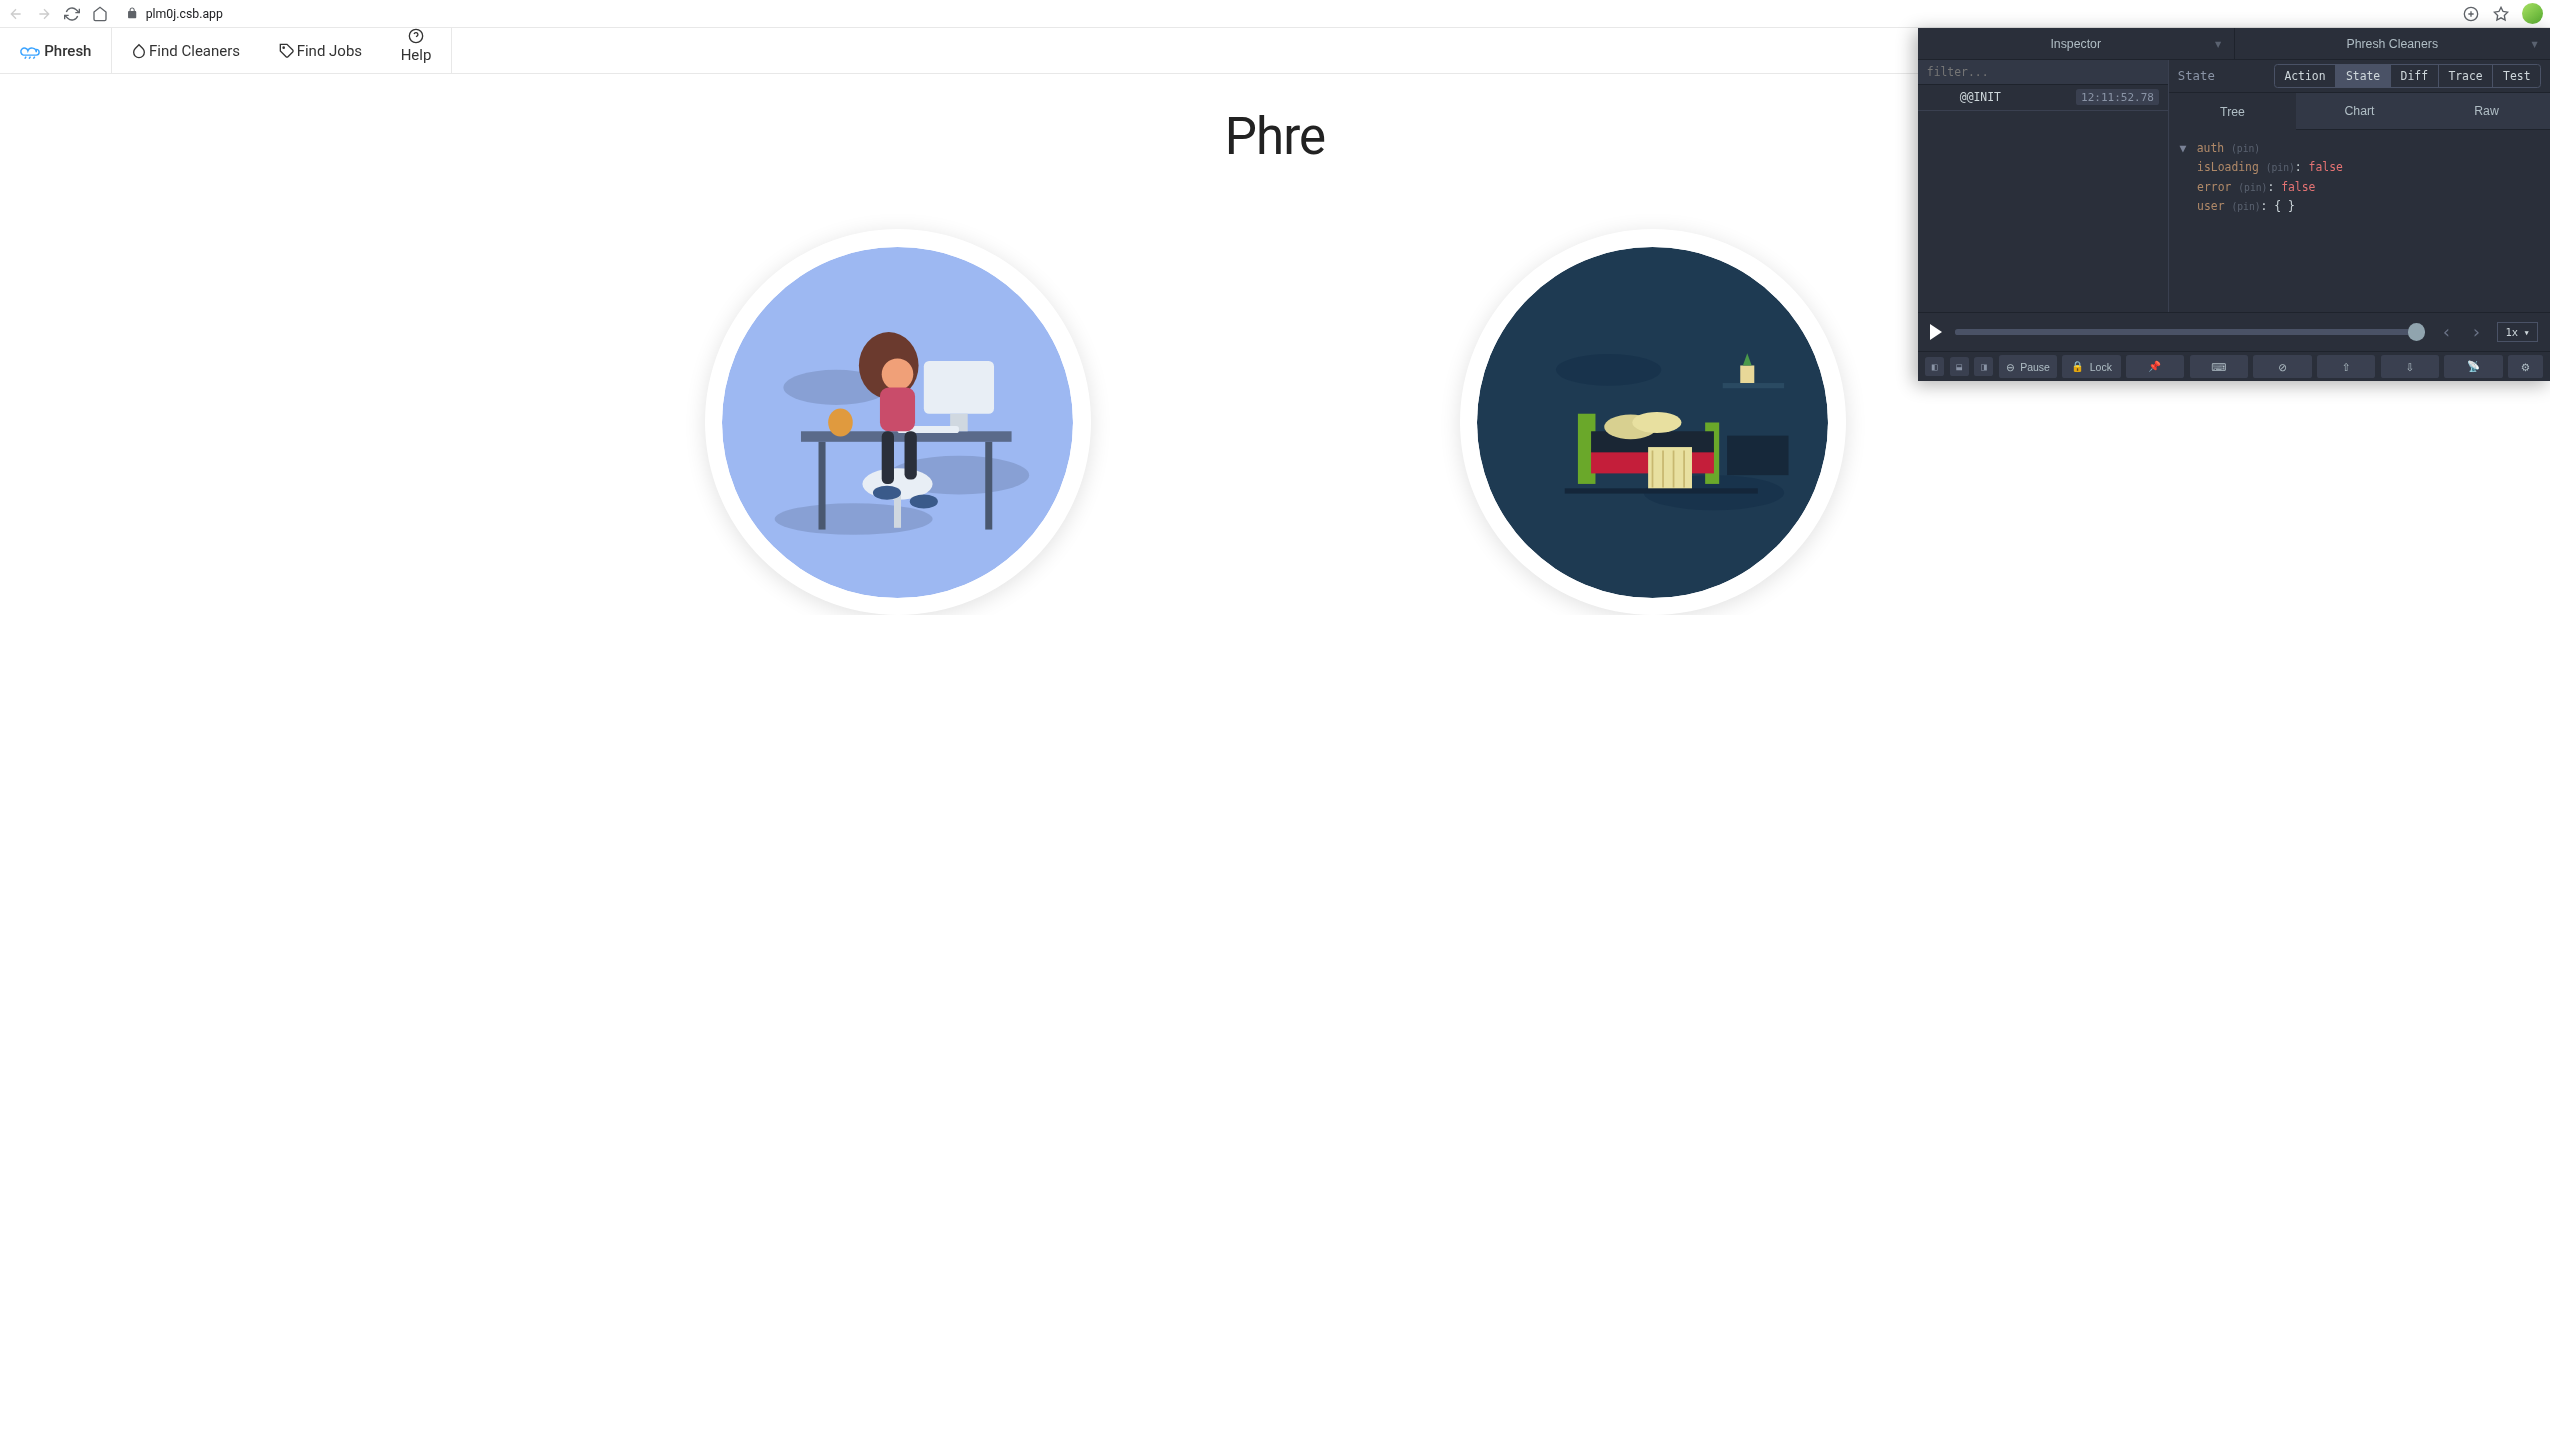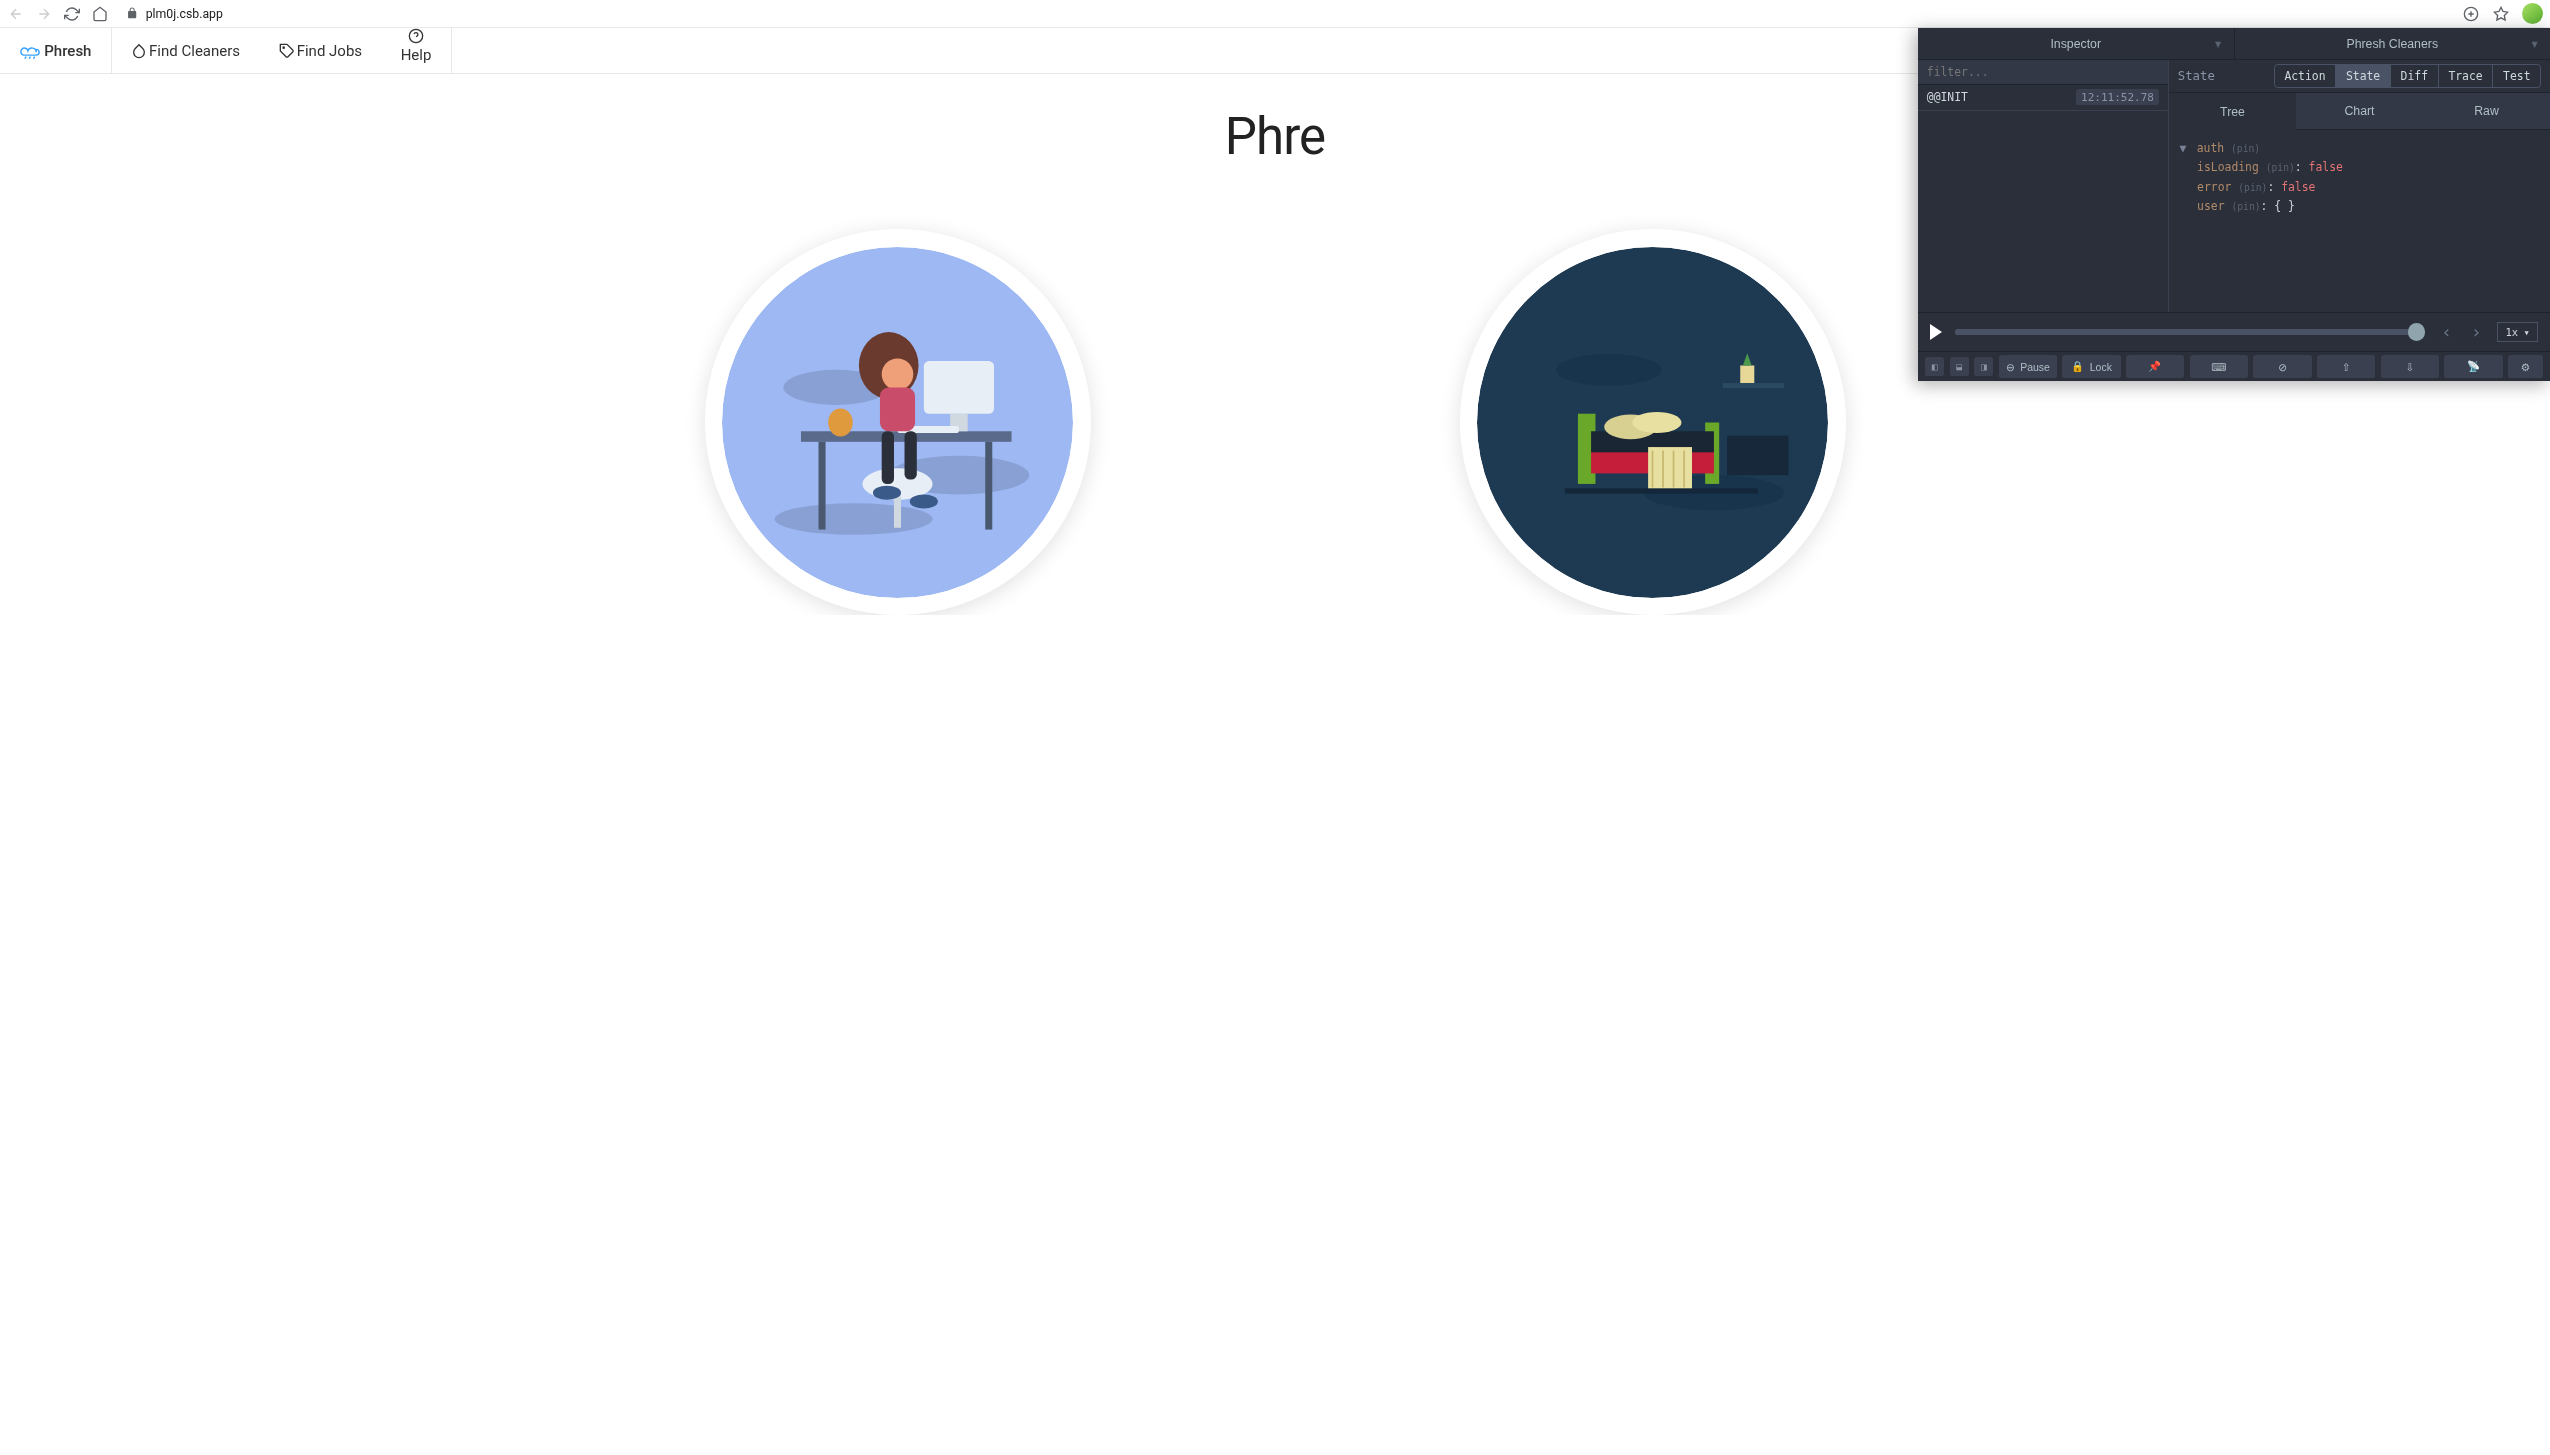--- a/index.html
+++ b/index.html
@@ -34,21 +34,21 @@
     .dt-top { height: 32px; display: flex; border-bottom: 0.9px solid #1e232c; }
     .dt-top-half { flex: 1; display: flex; align-items: center; justify-content: center; gap: 8.8px; color: #b0bec5; font-family: -apple-system, sans-serif; font-size: 12.3px; position: relative; }
     .dt-top-half:first-child { border-right: 0.9px solid #1e232c; }
     .dt-chevron { position: absolute; right: 12.3px; color: #5a6270; }
 
     .dt-main { flex: 1; display: flex; min-height: 0; }
     .dt-left { width: 251px; border-right: 0.9px solid #3a4050; display: flex; flex-direction: column; }
     .dt-filter { background: #323846; height: 24.6px; padding: 0 8.8px; display: flex; align-items: center; border-bottom: 0.9px solid #1e232c; }
     .dt-filter input { background: transparent; border: none; color: #8a94a6; font-family: inherit; font-size: 11.4px; width: 100%; outline: none; }
     .dt-action-row { height: 26px; display: flex; align-items: center; justify-content: space-between; padding: 0 8.8px; border-bottom: 0.9px solid #3a4050; }
-    .dt-action-name { color: #cfd8dc; }
+    .dt-action-name { color: #cfd8dc; margin-left: 33px; }
     .dt-timestamp { background: #3a4050; padding: 1.8px 5.3px; border-radius: 2.6px; font-size: 11px; color: #8a94a6; }
 
     .dt-right { flex: 1; display: flex; flex-direction: column; }
     .dt-header-row { height: 33px; display: flex; align-items: center; padding: 0 8.8px; gap: 8.8px; border-bottom: 0.9px solid #1e232c; }
     .dt-state-label { color: #8a94a6; font-size: 12.3px; }
     .dt-btn-group { margin-left: auto; display: flex; border: 0.9px solid #4a5266; border-radius: 3.5px; overflow: hidden; align-items: center; }
     .dt-btn { padding: 4.4px 9.7px; font-size: 11.4px; color: #cfd8dc; cursor: pointer; border-right: 0.9px solid #4a5266; font-family: Menlo, monospace; }
     .dt-btn:last-child { border-right: none; }
     .dt-btn.active { background: #4a5266; }
 

